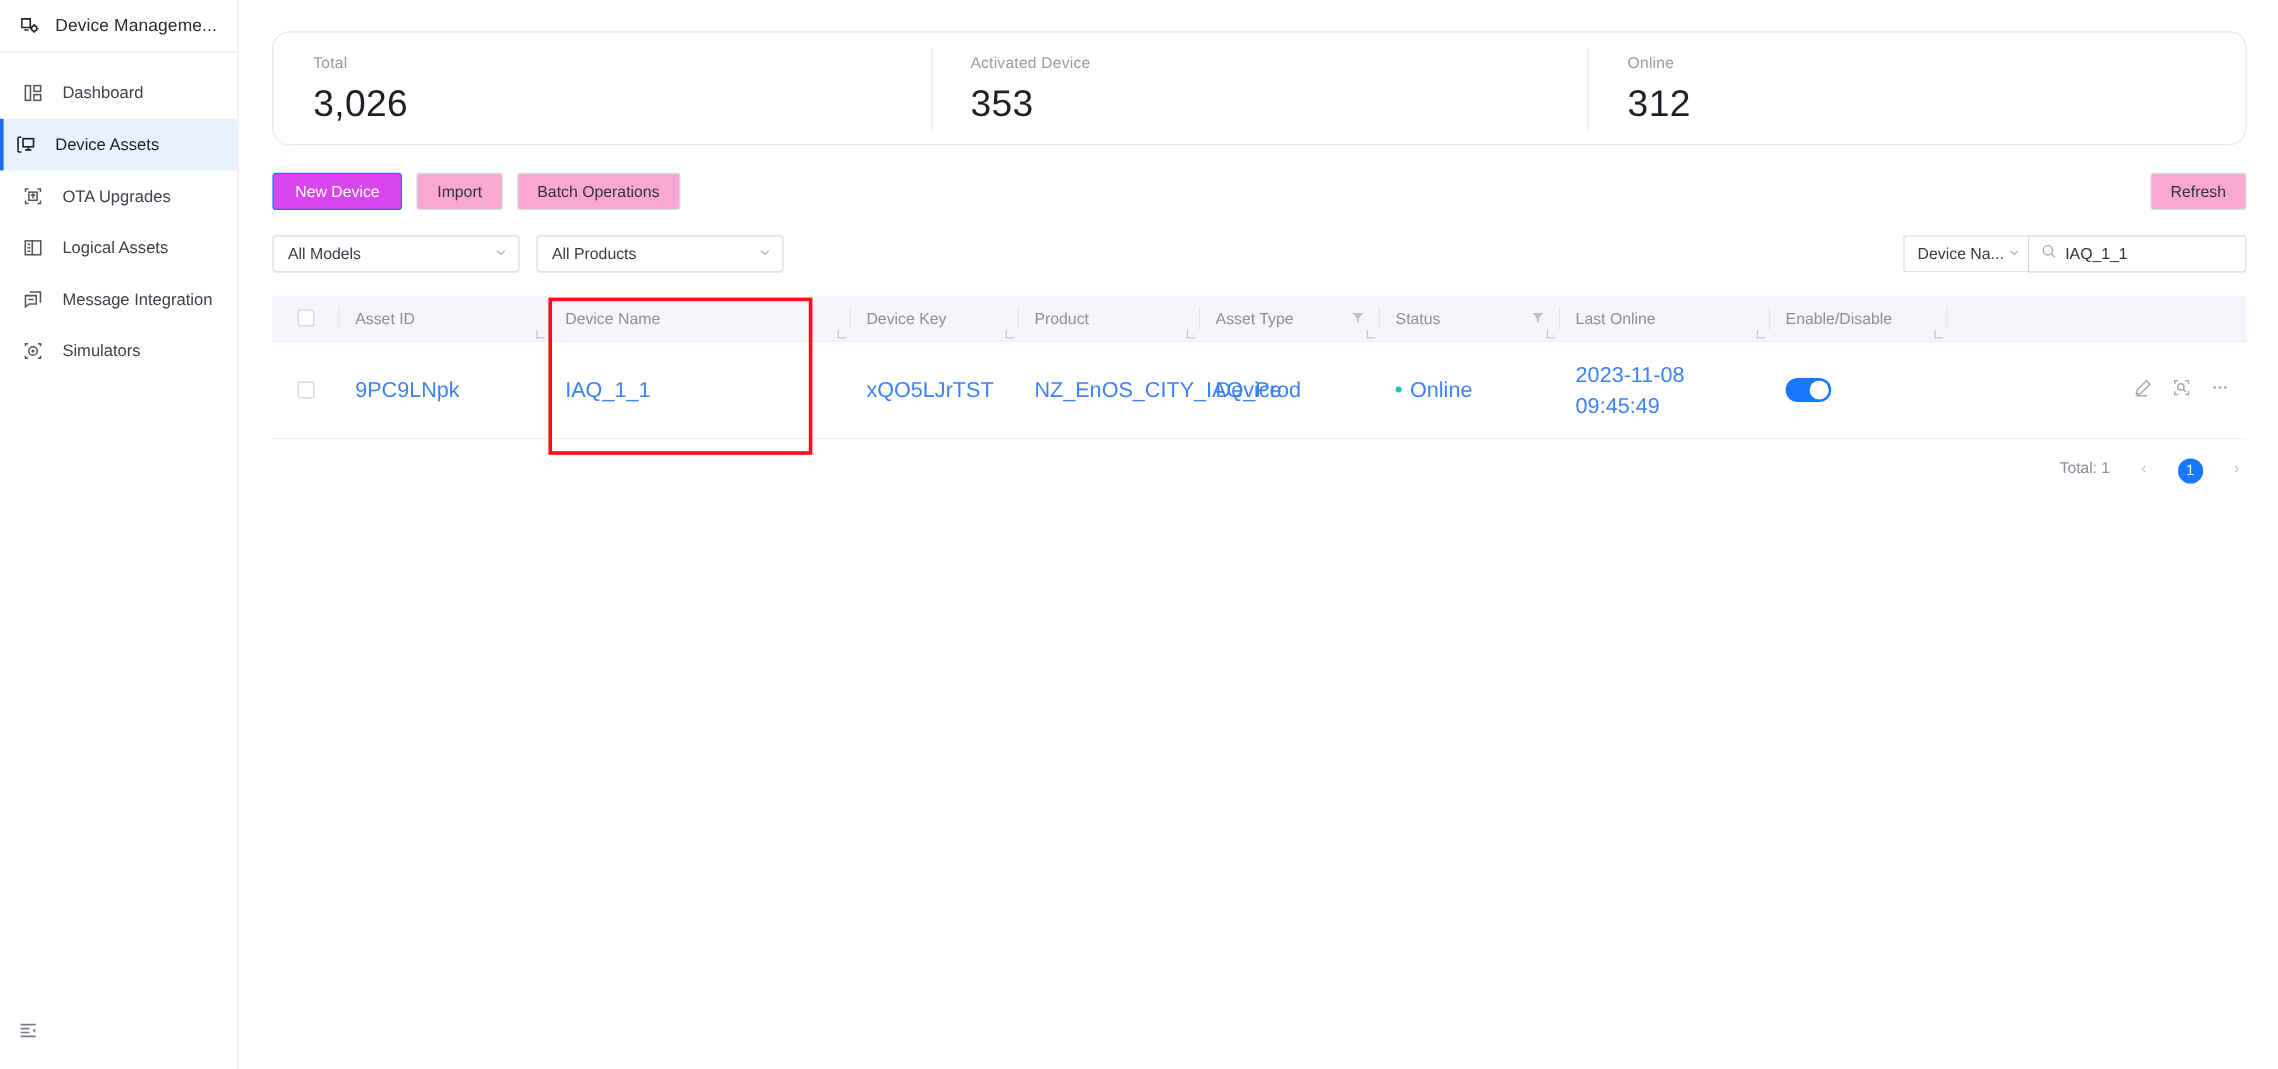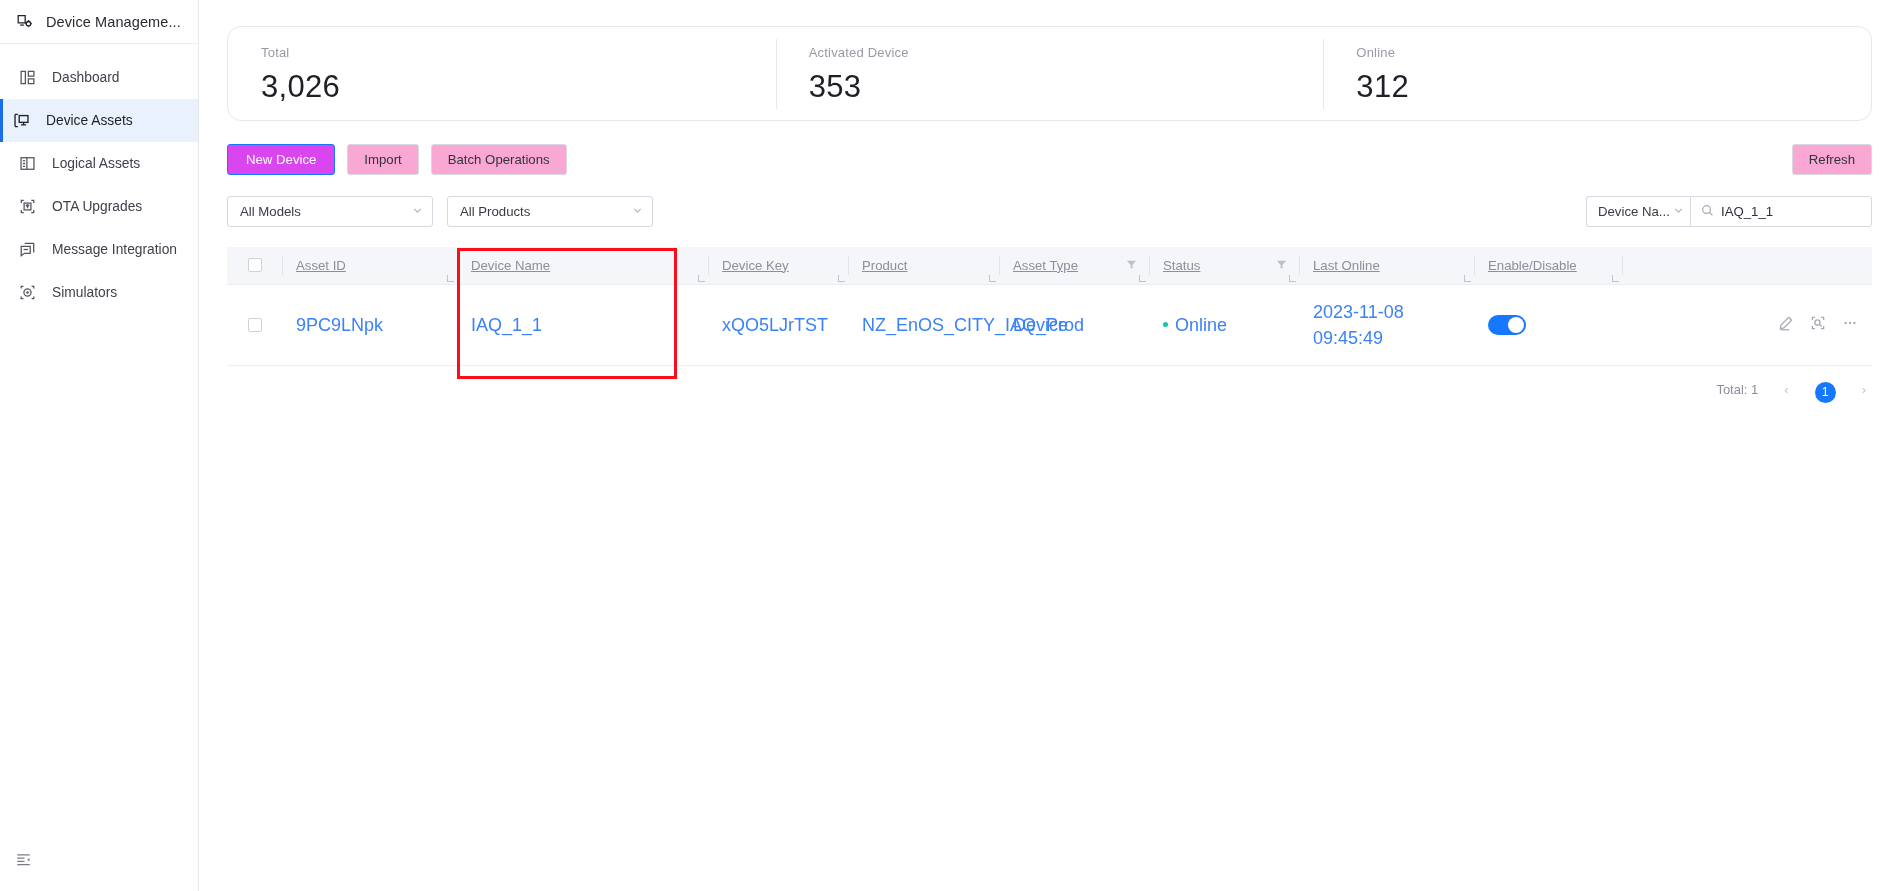--- a/index.html
+++ b/index.html
@@ -144,21 +144,20 @@
   thead th {
     background: #f5f6fa;
     text-align: left;
     font-weight: 400;
     font-size: 13.2px;
     color: #8d8d9c;
     height: 37px;
     padding: 0 0 0 14px;
     position: relative;
     border-bottom: 1px solid #ececf1;
-    text-decoration: underline;
   }
   thead th:not(:first-child)::before {
     content: ""; position: absolute; left: 0; top: 9px;
     width: 1px; height: 19px; background: #e3e3ea;
   }
   .th-inner { display: flex; align-items: center; }
   .th-inner .th-label { flex: 1 1 auto; }
   .filter-icon { color: #bfbfcb; margin-right: 12px; display: block; }
   .resize-grip {
     position: absolute; right: 3px; bottom: 2px;
@@ -249,36 +248,36 @@
           <rect x="7.3" y="4.2" width="10.3" height="8"></rect>
           <path d="M12.4 12.2v3M9.3 15.2h6.2"></path>
         </svg>
       </span>
       <span class="nav-label">Device Assets</span>
     </div>
 
     <div class="nav-item">
       <span>
         <svg class="nav-icon" viewBox="0 0 20 20" fill="none" stroke="#55555f" stroke-width="1.5">
-          <rect x="2.4" y="3.2" width="15.2" height="13.6"></rect>
-          <path d="M9.3 3.2v13.6M4.6 6.6h2.6M4.6 10h2.6M4.6 13.4h2.6"></path>
-        </svg>
-      </span>
-      <span class="nav-label">Logical Assets</span>
-    </div>
-
-    <div class="nav-item">
-      <span>
-        <svg class="nav-icon" viewBox="0 0 20 20" fill="none" stroke="#55555f" stroke-width="1.5">
           <path d="M5.6 2.9H2.7v2.9M14.4 2.9h2.9v2.9M5.6 17.1H2.7v-2.9M14.4 17.1h2.9v-2.9"></path>
           <rect x="6" y="6" width="8" height="8"></rect>
           <path d="M10 12V8M10 7.6l-1.9 2M10 7.6l1.9 2"></path>
         </svg>
       </span>
       <span class="nav-label">OTA Upgrades</span>
+    </div>
+
+    <div class="nav-item">
+      <span>
+        <svg class="nav-icon" viewBox="0 0 20 20" fill="none" stroke="#55555f" stroke-width="1.5">
+          <rect x="2.4" y="3.2" width="15.2" height="13.6"></rect>
+          <path d="M9.3 3.2v13.6M4.6 6.6h2.6M4.6 10h2.6M4.6 13.4h2.6"></path>
+        </svg>
+      </span>
+      <span class="nav-label">Logical Assets</span>
     </div>
 
     <div class="nav-item">
       <span>
         <svg class="nav-icon" viewBox="0 0 20 20" fill="none" stroke="#55555f" stroke-width="1.5">
           <path d="M6.7 2.8h10.6v10.6"></path>
           <path d="M2.6 6.3h10.6v8.2H6.3l-3.7 2.8z"></path>
           <path d="M5.4 10h5.2"></path>
         </svg>
       </span>

